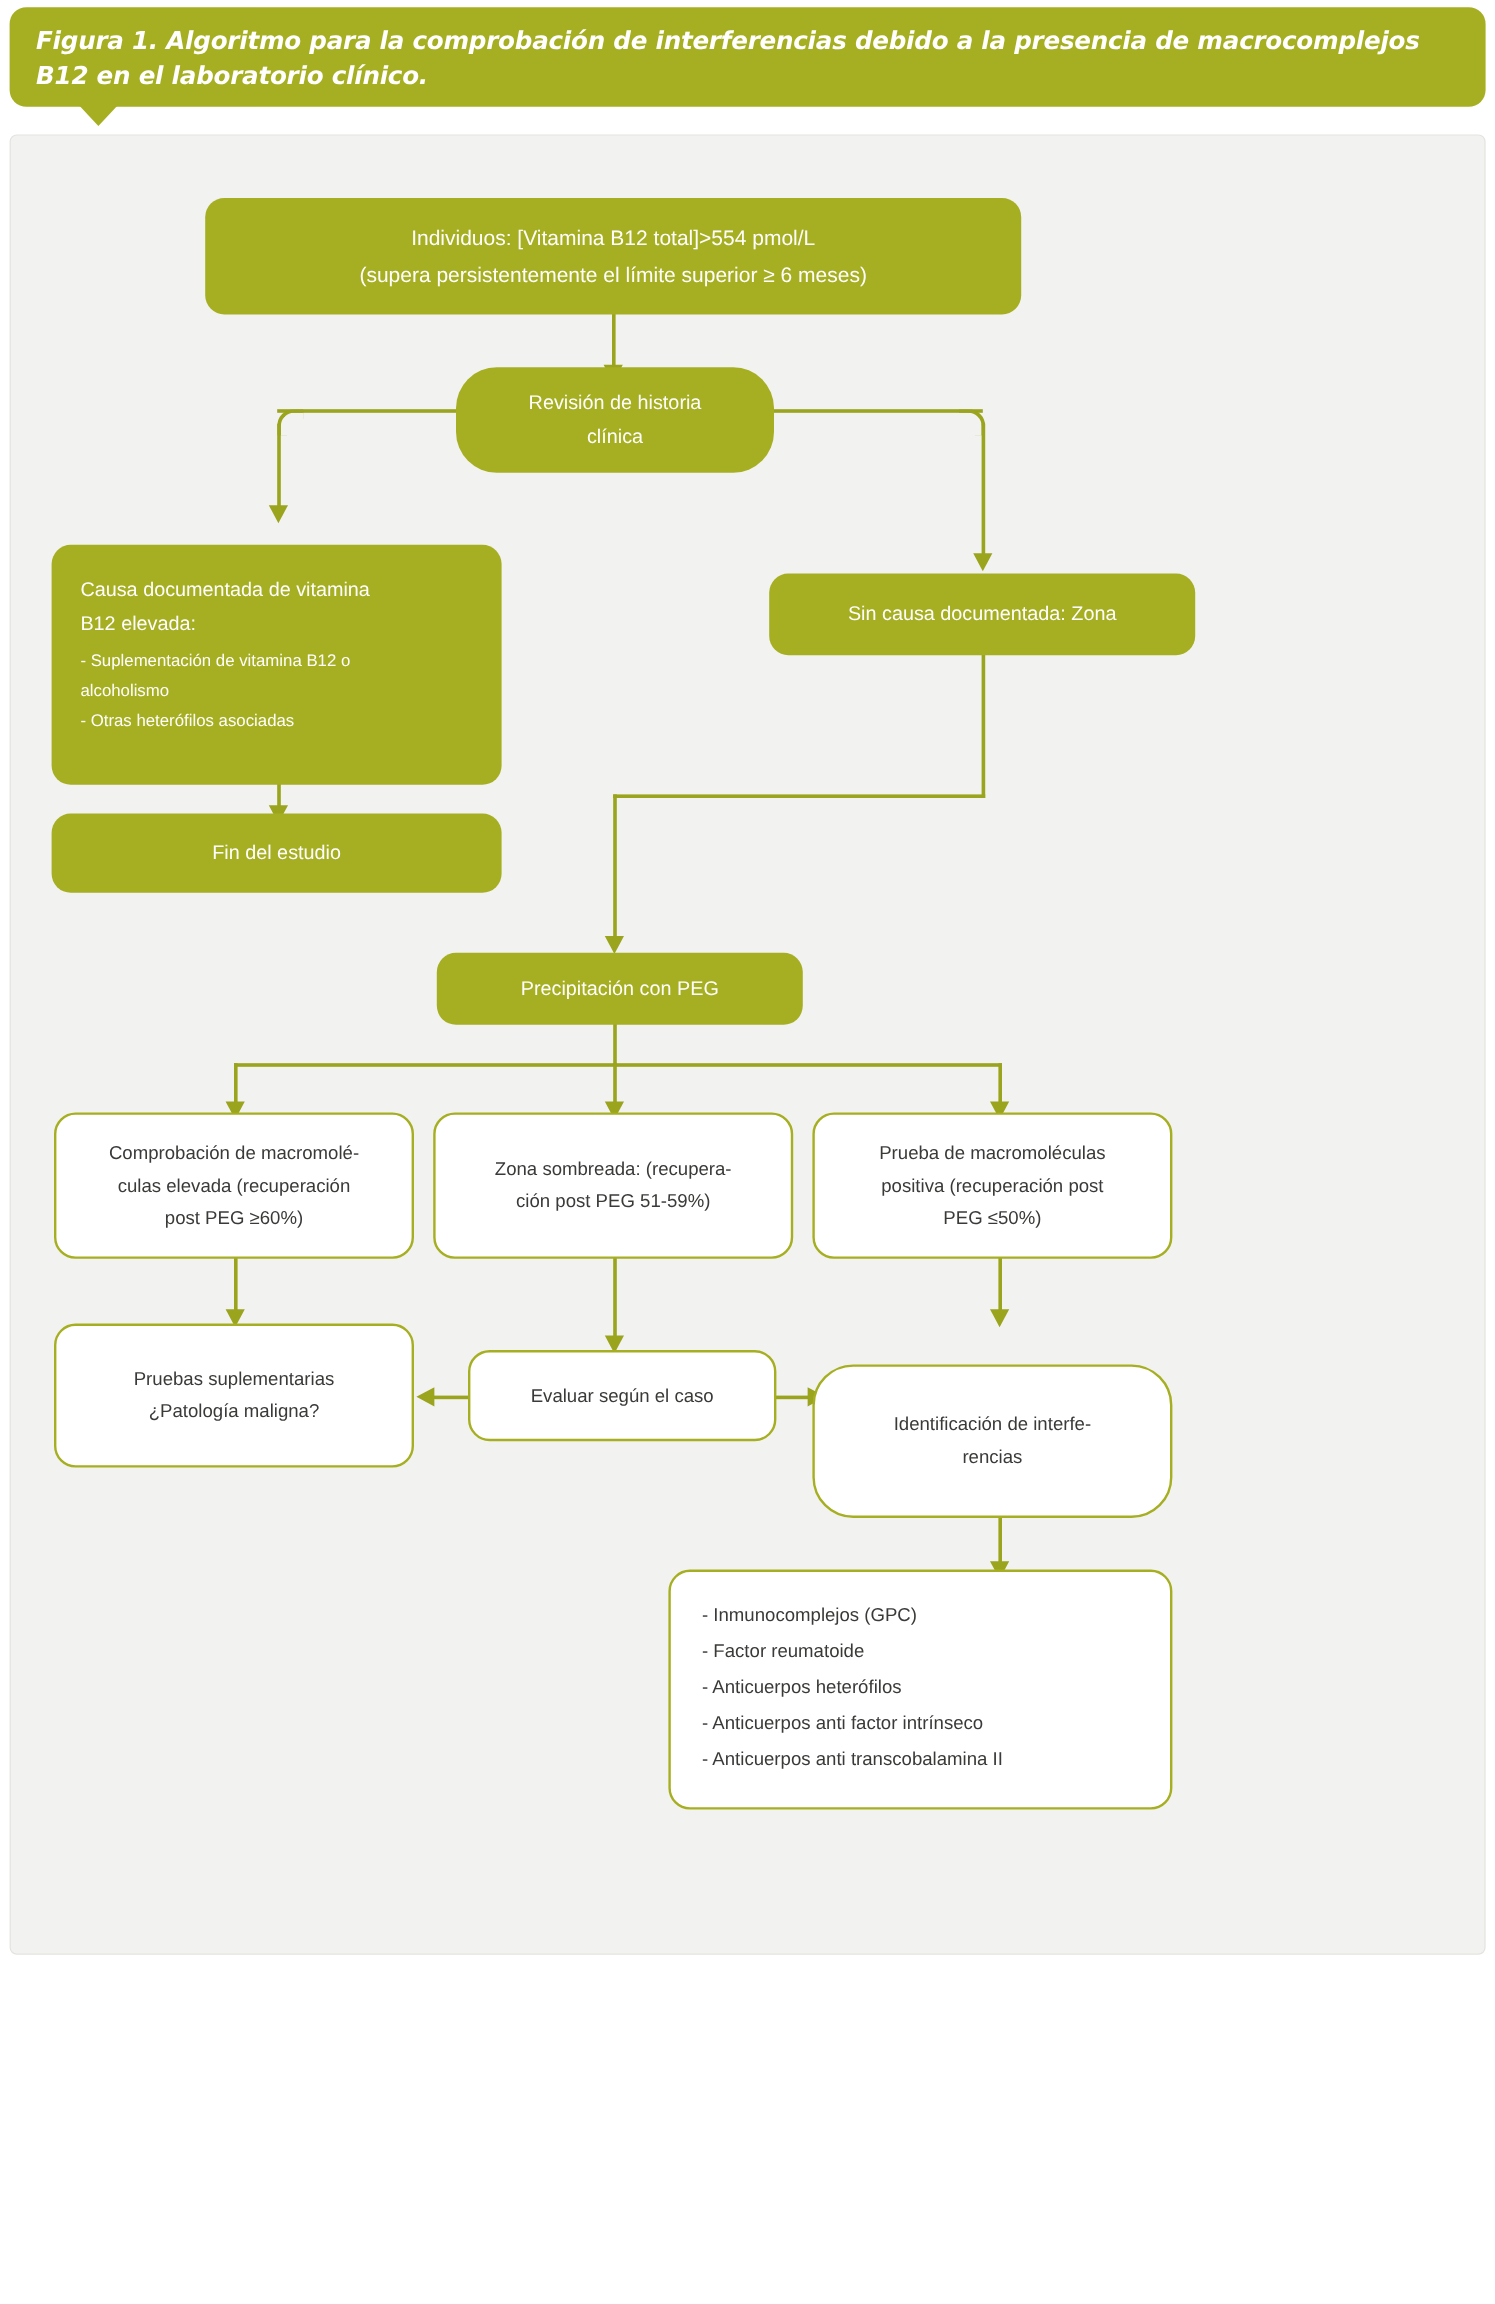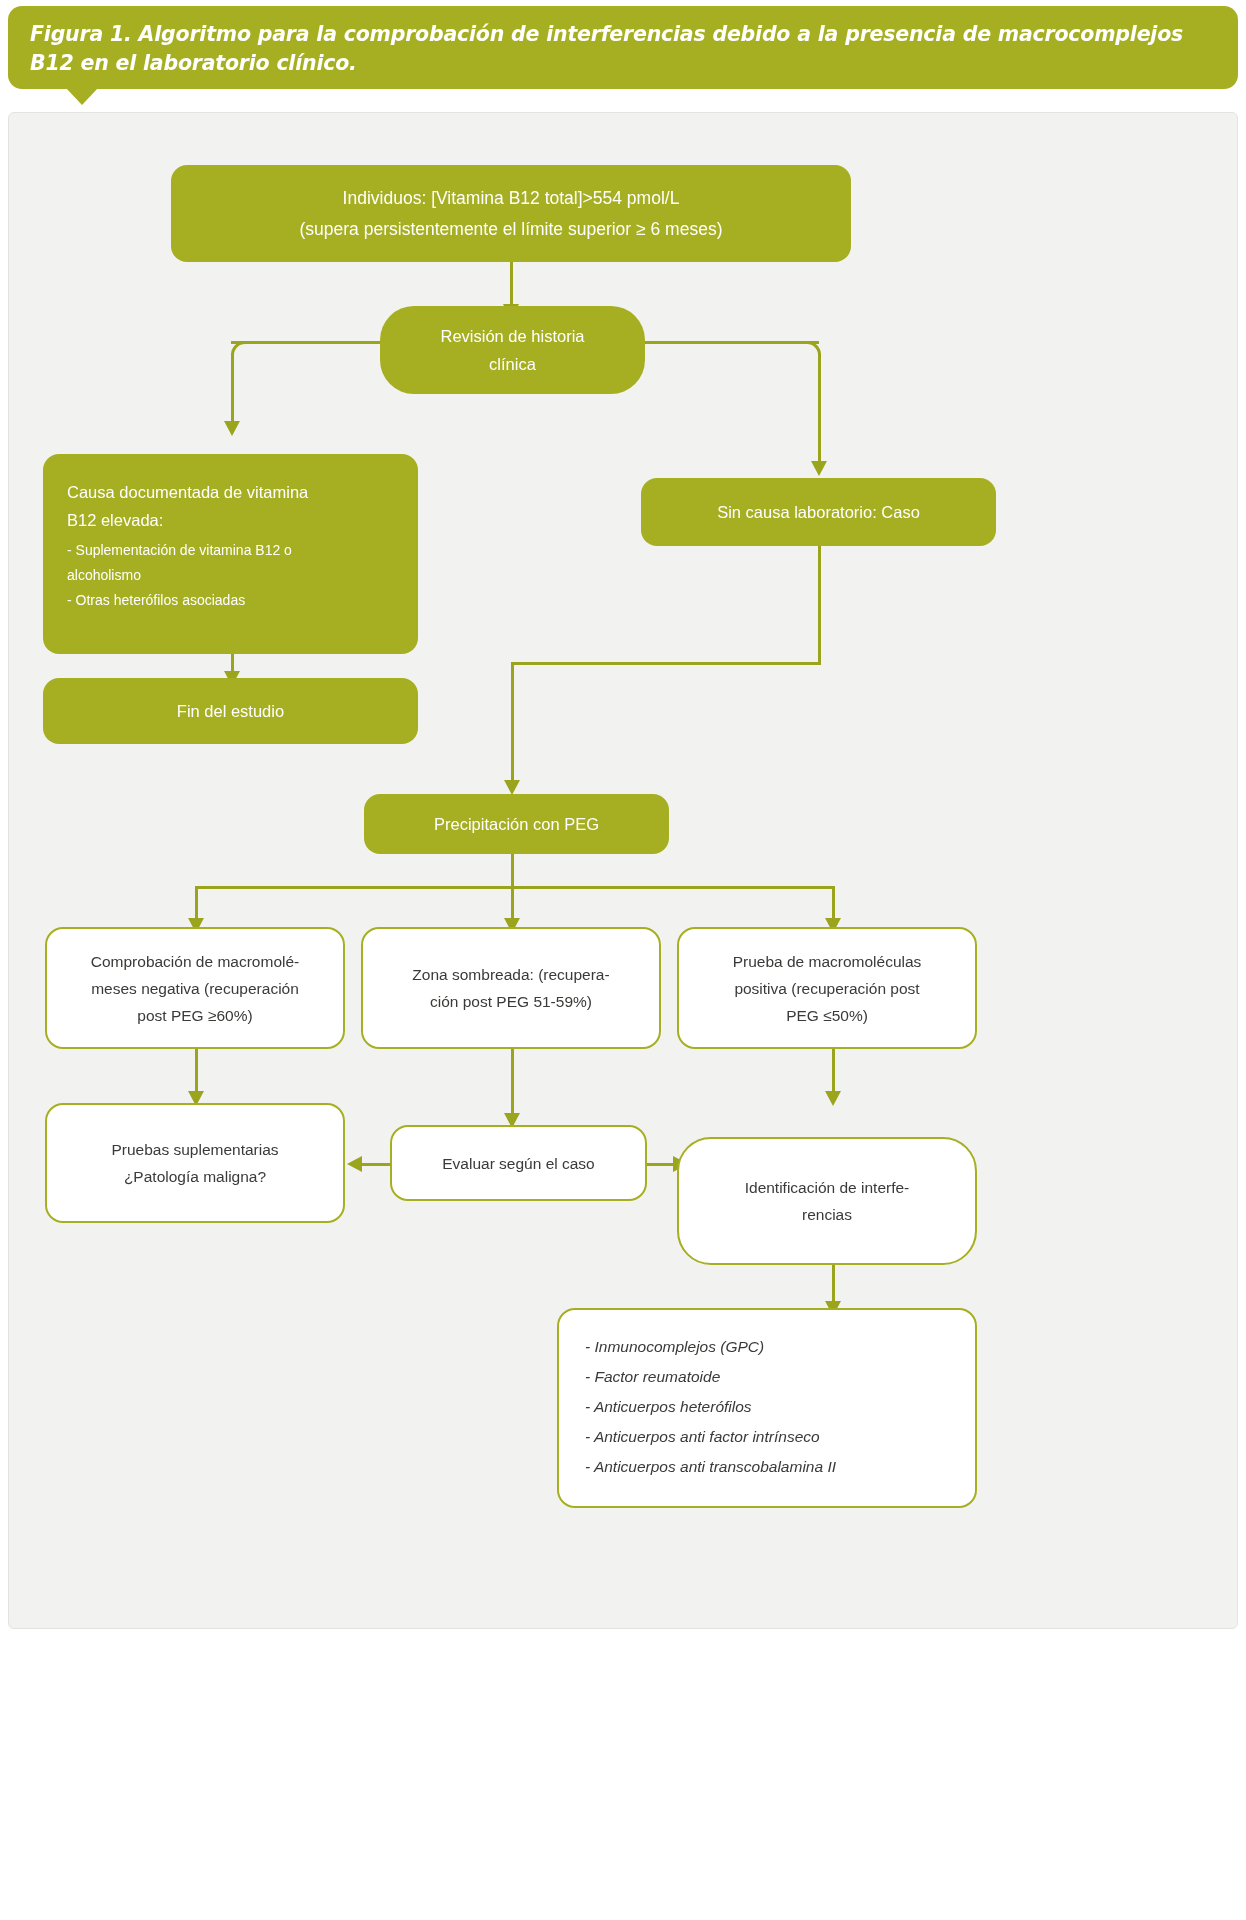--- a/index.html
+++ b/index.html
@@ -219,31 +219,31 @@
         <div class="f13">alcoholismo</div>
         <div class="f13">- Otras heterófilos asociadas</div>
       </div>
     </div>
 
     <div class="node filled f16" style="left:34px; top:565px; width:375px; height:66px;">
       <div class="label">Fin del estudio</div>
     </div>
 
     <div class="node filled f16" style="left:632px; top:365px; width:355px; height:68px;">
-      <div class="label">Sin causa laboratorio: Caso</div>
+      <div class="label">Sin causa documentada: Zona</div>
     </div>
 
     <div class="node filled f16" style="left:355px; top:681px; width:305px; height:60px;">
       <div class="label">Precipitación con PEG</div>
     </div>
 
     <div class="node outlined f15" style="left:36px; top:814px; width:300px; height:122px;">
       <div class="label lines">
         <div>Comprobación de macromolé-</div>
-        <div>meses negativa (recuperación</div>
+        <div>culas elevada (recuperación</div>
         <div>post PEG ≥60%)</div>
       </div>
     </div>
 
     <div class="node outlined f15" style="left:352px; top:814px; width:300px; height:122px;">
       <div class="label lines">
         <div>Zona sombreada: (recupera-</div>
         <div>ción post PEG 51-59%)</div>
       </div>
     </div>
@@ -267,21 +267,21 @@
       <div class="label">Evaluar según el caso</div>
     </div>
 
     <div class="node outlined pill f15" style="left:668px; top:1024px; width:300px; height:128px;">
       <div class="label lines">
         <div>Identificación de interfe-</div>
         <div>rencias</div>
       </div>
     </div>
 
-    <div class="node outlined" style="left:548px; top:1195px; width:420px; height:200px; padding:22px 0 0 26px; align-items:flex-start; justify-content:flex-start;font-style:italic;">
+    <div class="node outlined" style="left:548px; top:1195px; width:420px; height:200px; padding:22px 0 0 26px; align-items:flex-start; justify-content:flex-start;">
       <div class="label left-align f15">
         <div style="line-height:30px;">- Inmunocomplejos (GPC)</div>
         <div style="line-height:30px;">- Factor reumatoide</div>
         <div style="line-height:30px;">- Anticuerpos heterófilos</div>
         <div style="line-height:30px;">- Anticuerpos anti factor intrínseco</div>
         <div style="line-height:30px;">- Anticuerpos anti transcobalamina II</div>
       </div>
     </div>
 
   </div>

